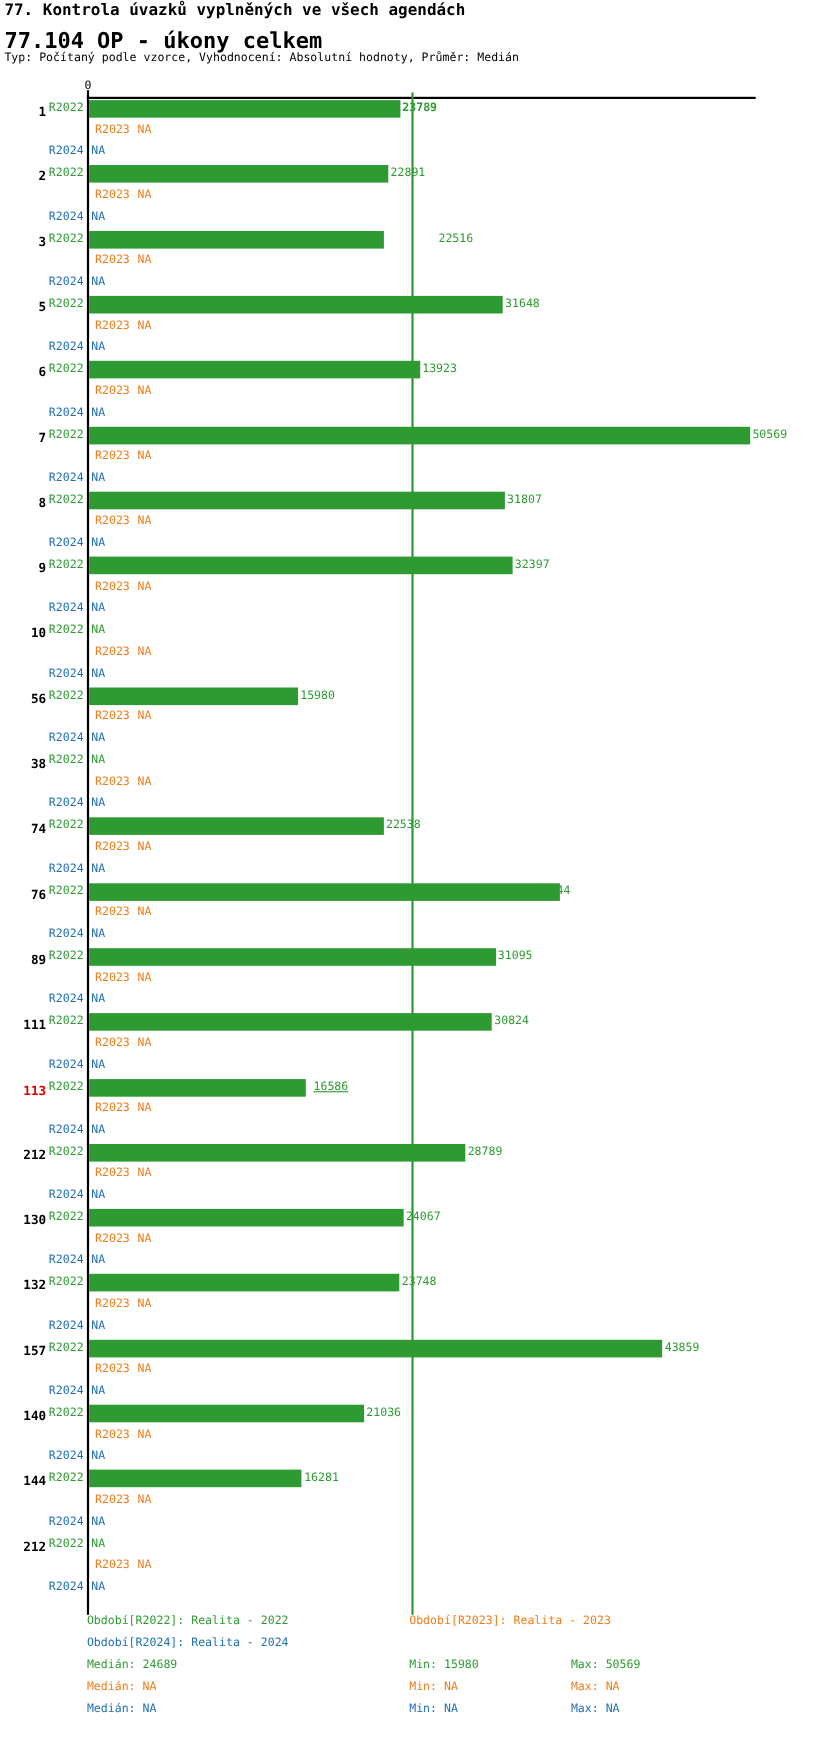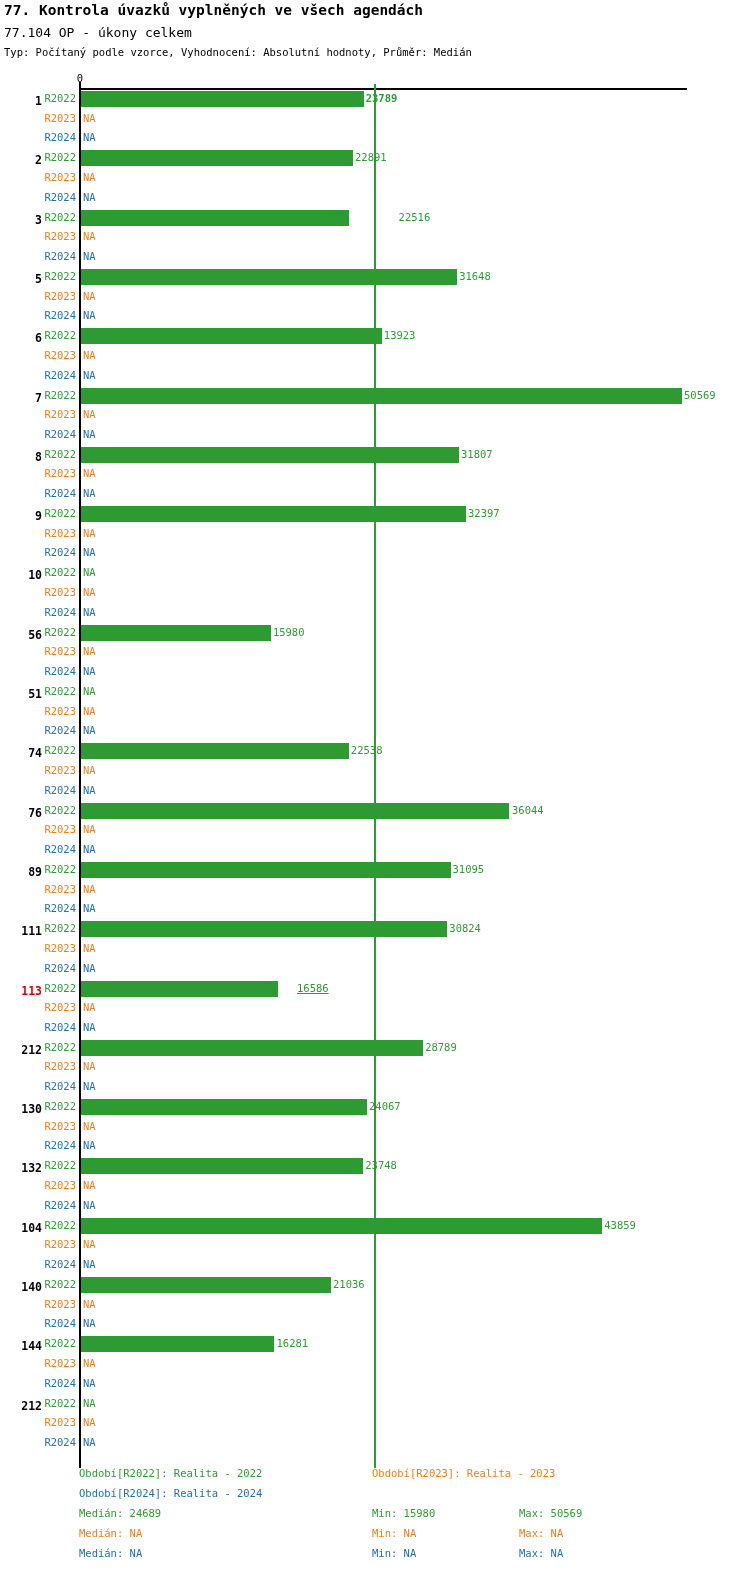--- a/index.html
+++ b/index.html
@@ -4,39 +4,39 @@
 <style>
   html,body{margin:0;padding:0;}
   body{
     width:750px;height:1592px;background:#ffffff;
     font-family:"DejaVu Sans Mono","Liberation Mono",monospace;
     -webkit-font-smoothing:none;
     position:relative;overflow:hidden;
   }
   .hdr{position:absolute;left:4px;}
   #title1{top:2px;font-size:14.5px;font-weight:bold;color:#000;letter-spacing:0px;}
-  #title2{top:25px;font-size:13px;font-weight:normal;color:#000;}
+  #title2{top:25px;font-size:20px;font-weight:bold;color:#000;}
   #subtitle{top:46px;font-size:10.5px;color:#000;}
 
   
   #plot{position:absolute;left:0;top:0;width:750px;height:1592px;}
   #baseline{position:absolute;left:79px;top:88px;width:2px;height:1380px;background:#000;}
   #topaxis{position:absolute;left:79px;top:88px;width:608px;height:1.5px;background:#000;}
   #zerolabel{position:absolute;left:68px;top:72px;font-size:10.5px;color:#000;width:24px;text-align:center;}
   #zerotick{position:absolute;left:79px;top:82px;width:1.5px;height:7px;background:#000;}
   #medianline{position:absolute;left:373px;top:84px;width:1.2px;height:1384px;background:#2e9b32;}
 
   .grp{position:absolute;left:0;width:750px;height:59px;}
   .grp-num{position:absolute;left:0;width:42px;text-align:right;top:4px;
            font-size:11.5px;font-weight:bold;color:#000;}
   .grp-num.alert{color:#e00000;}
   .srow{position:absolute;left:0;width:750px;height:19.7px;}
   .per-label{position:absolute;width:32px;text-align:right;left:44px;top:2px;font-size:10.5px;}
   .p2022{color:#2e9b32;}
-  .p2023{color:#ef7d1a;}
+  .p2023{color:#ef7d1a;margin-left:42px;}
   .p2024{color:#1f6fb5;}
   .bar{position:absolute;left:81px;top:1px;height:16px;background:#2e9b32;}
   .val{position:absolute;top:2px;font-size:10.5px;white-space:nowrap;}
   .na{position:absolute;left:83px;top:2px;font-size:10.5px;}
   .na.p2022{color:#2e9b32;}
   .na.p2023{color:#ef7d1a;}
   .na.p2024{color:#1f6fb5;}
 
   
   #legend{position:absolute;left:0;top:1463px;width:750px;height:129px;}
@@ -220,21 +220,21 @@
         <div class="srow" style="top: 19.7px;">
           <div class="per-label p2023">R2023</div>
           <div class="na p2023">NA</div>
         </div>
         <div class="srow" style="top: 39.4px;">
           <div class="per-label p2024">R2024</div>
           <div class="na p2024">NA</div>
         </div>
       </div>
       <div class="grp" style="top: 683px;">
-        <div class="grp-num">51</div>
+        <div class="grp-num">38</div>
         <div class="srow" style="top: 0px;">
           <div class="per-label p2022">R2022</div>
           <div class="na p2022">NA</div>
         </div>
         <div class="srow" style="top: 19.7px;">
           <div class="per-label p2023">R2023</div>
           <div class="na p2023">NA</div>
         </div>
         <div class="srow" style="top: 39.4px;">
           <div class="per-label p2024">R2024</div>
@@ -255,21 +255,21 @@
         <div class="srow" style="top: 39.4px;">
           <div class="per-label p2024">R2024</div>
           <div class="na p2024">NA</div>
         </div>
       </div>
       <div class="grp" style="top: 801.6px;">
         <div class="grp-num">76</div>
         <div class="srow" style="top: 0px;">
           <div class="per-label p2022">R2022</div>
           <div class="bar" style="width: 428.374px;"></div>
-          <div class="val p2022" style="color: rgb(46, 155, 50); left: 512px;">36044</div>
+          <div class="val p2022" style="color: rgb(46, 155, 50); left: 487px;">36044</div>
         </div>
         <div class="srow" style="top: 19.7px;">
           <div class="per-label p2023">R2023</div>
           <div class="na p2023">NA</div>
         </div>
         <div class="srow" style="top: 39.4px;">
           <div class="per-label p2024">R2024</div>
           <div class="na p2024">NA</div>
         </div>
       </div>
@@ -303,21 +303,21 @@
         <div class="srow" style="top: 39.4px;">
           <div class="per-label p2024">R2024</div>
           <div class="na p2024">NA</div>
         </div>
       </div>
       <div class="grp" style="top: 979.5px;">
         <div class="grp-num alert">113</div>
         <div class="srow" style="top: 0px;">
           <div class="per-label p2022">R2022</div>
           <div class="bar" style="width: 197.12px;"></div>
-          <div class="val p2022" style="color: rgb(46, 155, 50); left: 297px; text-decoration: underline;">16586</div>
+          <div class="val p2022" style="color: rgb(46, 155, 50); left: 285px; text-decoration: underline;">16586</div>
         </div>
         <div class="srow" style="top: 19.7px;">
           <div class="per-label p2023">R2023</div>
           <div class="na p2023">NA</div>
         </div>
         <div class="srow" style="top: 39.4px;">
           <div class="per-label p2024">R2024</div>
           <div class="na p2024">NA</div>
         </div>
       </div>
@@ -363,21 +363,21 @@
         <div class="srow" style="top: 19.7px;">
           <div class="per-label p2023">R2023</div>
           <div class="na p2023">NA</div>
         </div>
         <div class="srow" style="top: 39.4px;">
           <div class="per-label p2024">R2024</div>
           <div class="na p2024">NA</div>
         </div>
       </div>
       <div class="grp" style="top: 1216.7px;">
-        <div class="grp-num">104</div>
+        <div class="grp-num">157</div>
         <div class="srow" style="top: 0px;">
           <div class="per-label p2022">R2022</div>
           <div class="bar" style="width: 521.253px;"></div>
           <div class="val p2022" style="color: rgb(46, 155, 50); left: 604.253px;">43859</div>
         </div>
         <div class="srow" style="top: 19.7px;">
           <div class="per-label p2023">R2023</div>
           <div class="na p2023">NA</div>
         </div>
         <div class="srow" style="top: 39.4px;">

